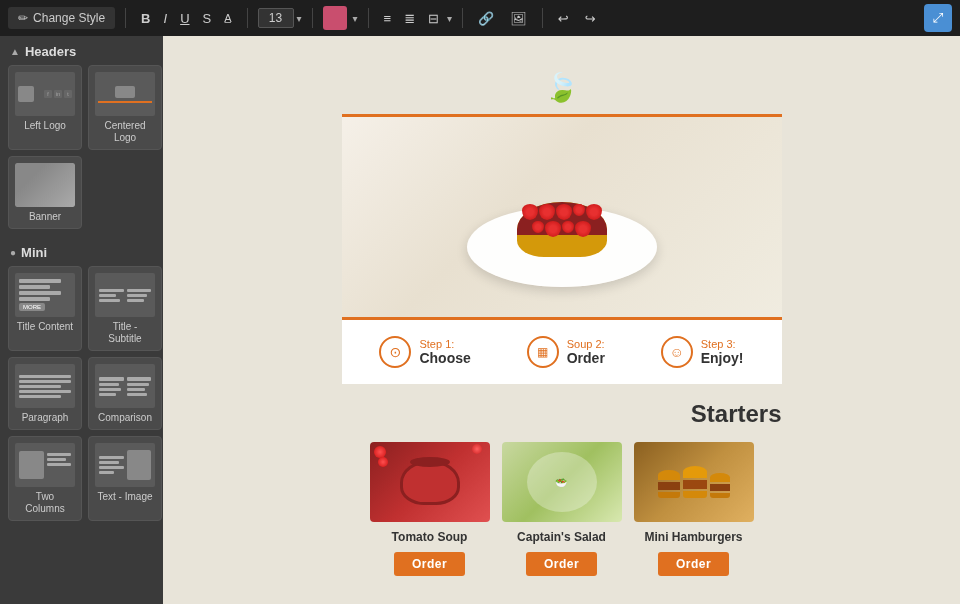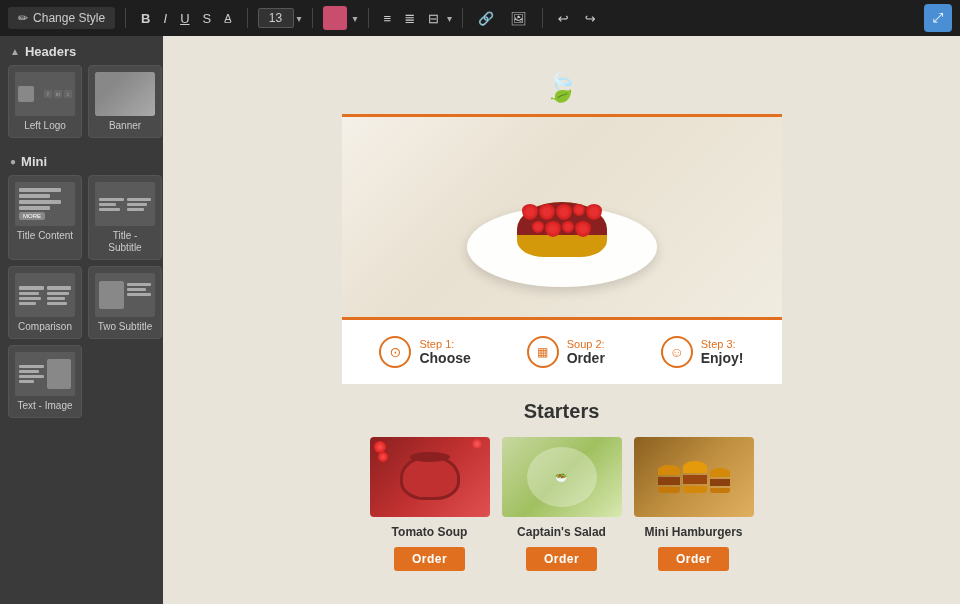--- a/index.html
+++ b/index.html
@@ -340,22 +340,22 @@
     .step-number { font-size: 11px; color: #e07020; }
     .step-action { font-size: 14px; font-weight: bold; color: #333; }
 
     
     .starters-section {
       width: 100%;
       background: #e8e4d9;
       padding: 16px 0;
     }
     .starters-title {
-      text-align: center;
-      font-size: 20px;
+      text-align: right;
+      font-size: 24px;
       font-weight: bold;
       color: #333;
       margin-bottom: 14px;
     }
     .starters-grid {
       display: flex;
       gap: 12px;
       justify-content: center;
     }
     .starter-card {
@@ -493,20 +493,29 @@
               <span>f</span>
                 <span>in</span>
                 <span>t</span>
             </div>
           </div>
         </div>
         <span class="sidebar-item-label">Left Logo</span>
       </div>
 
 
+      <div class="sidebar-item">
+        <div class="sidebar-thumb">
+          <div class="thumb-centered">
+            <div class="thumb-center-logo"></div>
+            <div class="thumb-line"></div>
+          </div>
+        </div>
+        <span class="sidebar-item-label">Centered Logo</span>
+      </div>
 
       <div class="sidebar-item">
         <div class="sidebar-thumb">
           <div class="thumb-banner"></div>
         </div>
         <span class="sidebar-item-label">Banner</span>
       </div>
     </div>
 
     <div class="sidebar-section-header">
@@ -539,20 +548,32 @@
             <div class="thumb-ts-col">
               <div class="thumb-ts-bar w100"></div>
               <div class="thumb-ts-bar w85"></div>
               <div class="thumb-ts-bar w70"></div>
             </div>
           </div>
         </div>
         <span class="sidebar-item-label">Title - Subtitle</span>
       </div>
 
+      <div class="sidebar-item">
+        <div class="sidebar-thumb">
+          <div class="thumb-paragraph">
+            <div class="thumb-p-bar"></div>
+            <div class="thumb-p-bar"></div>
+            <div class="thumb-p-bar w80"></div>
+            <div class="thumb-p-bar"></div>
+            <div class="thumb-p-bar w80"></div>
+          </div>
+        </div>
+        <span class="sidebar-item-label">Paragraph</span>
+      </div>
 
       <div class="sidebar-item">
         <div class="sidebar-thumb">
           <div class="thumb-comparison">
             <div class="thumb-cmp-col">
               <div class="thumb-cmp-bar" style="width:100%;height:4px;"></div>
               <div class="thumb-cmp-bar" style="width:80%;"></div>
               <div class="thumb-cmp-bar" style="width:90%;"></div>
               <div class="thumb-cmp-bar" style="width:70%;"></div>
             </div>
@@ -571,21 +592,21 @@
         <div class="sidebar-thumb">
           <div class="thumb-two-col">
             <div class="thumb-col-img"></div>
             <div class="thumb-col-text">
               <div class="thumb-col-bar"></div>
               <div class="thumb-col-bar" style="width:80%;"></div>
               <div class="thumb-col-bar"></div>
             </div>
           </div>
         </div>
-        <span class="sidebar-item-label">Two Subtitle</span>
+        <span class="sidebar-item-label">Two Columns</span>
       </div>
 
 
 
       <div class="sidebar-item">
         <div class="sidebar-thumb">
           <div class="thumb-text-img">
             <div class="thumb-ti-text">
               <div class="thumb-ti-bar"></div>
               <div class="thumb-ti-bar" style="width:80%;"></div>

